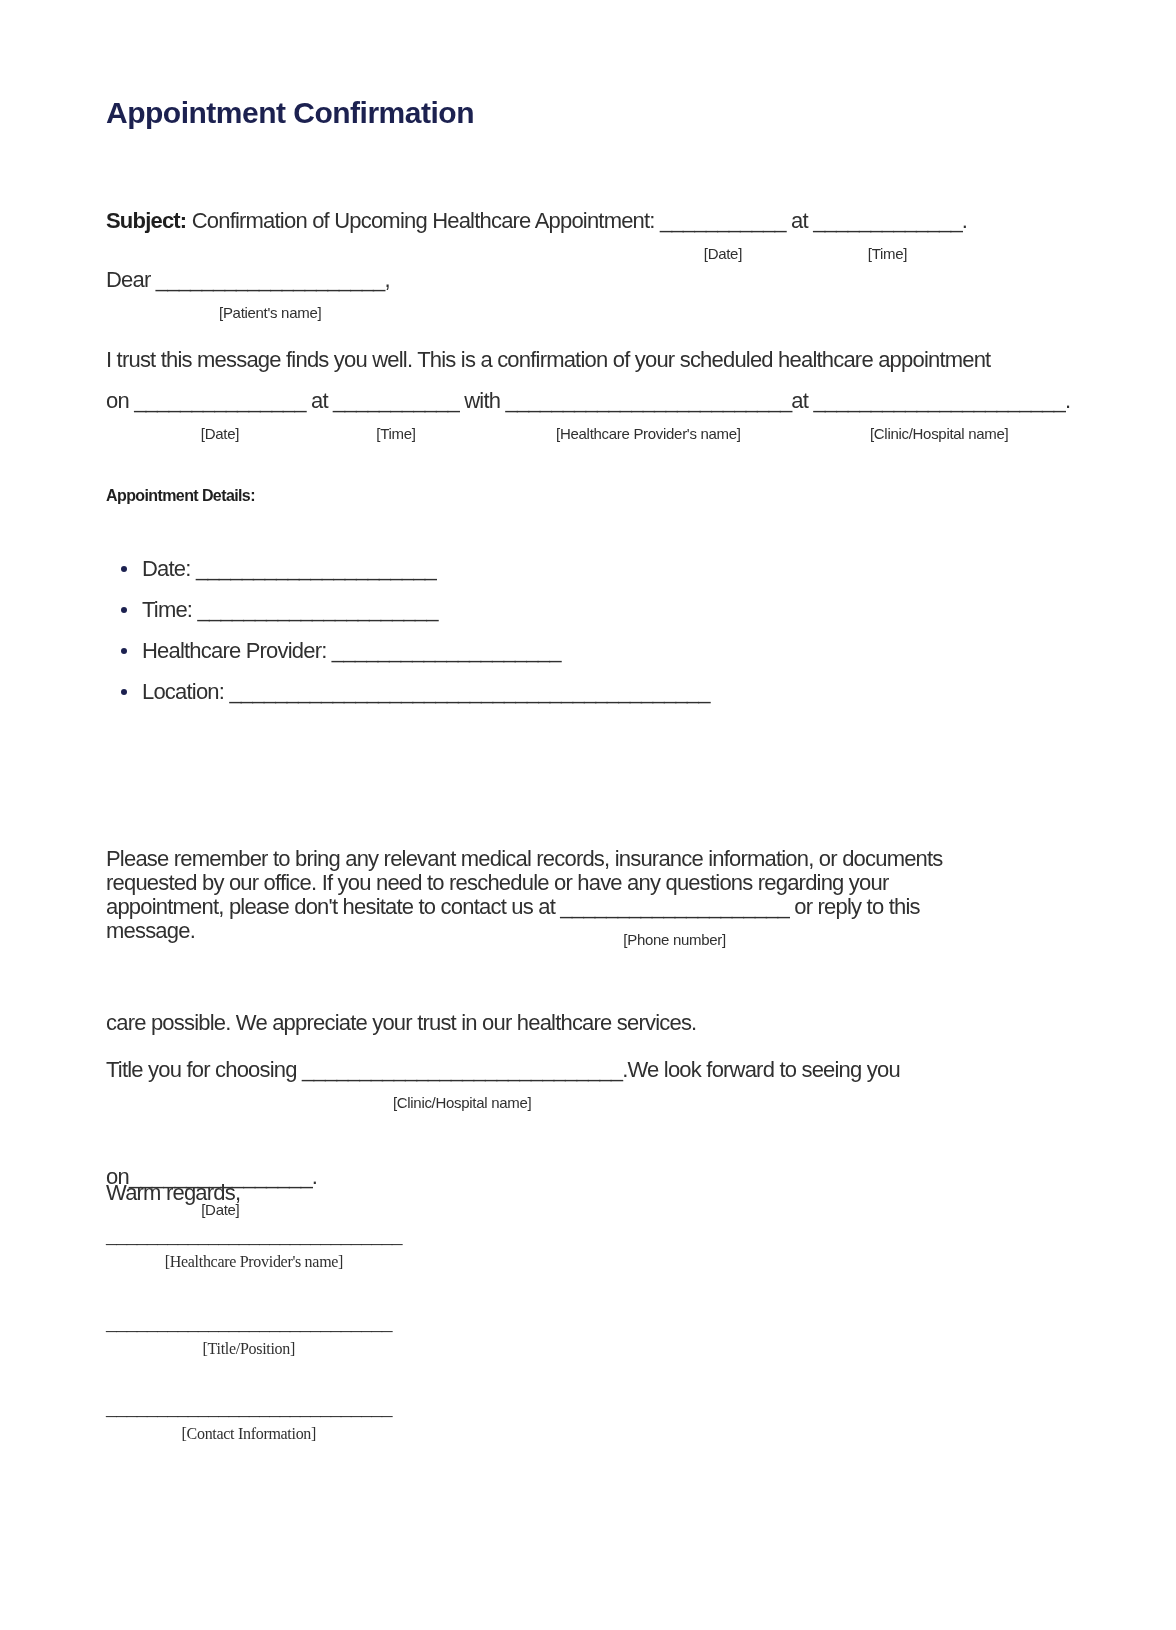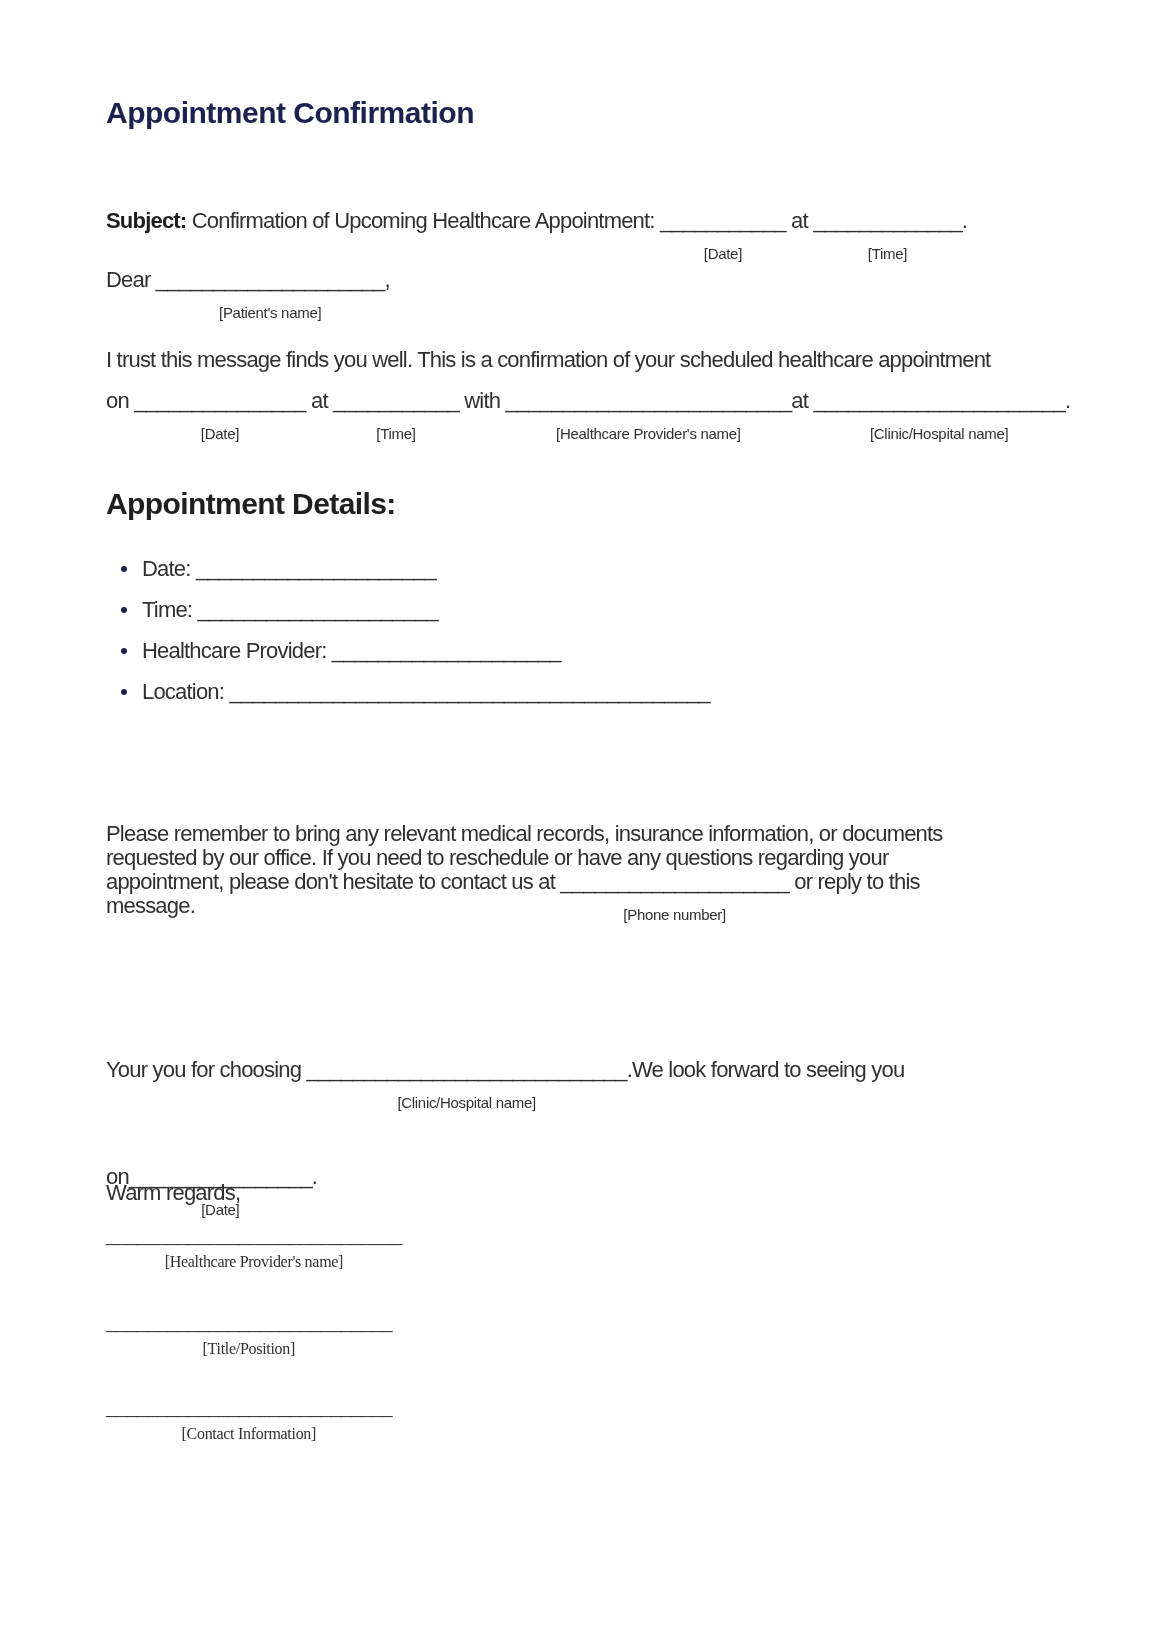--- a/index.html
+++ b/index.html
@@ -27,40 +27,40 @@
     top: 96px;
     width: 940px;
     font-size: 30px;
     font-weight: bold;
     letter-spacing: -0.5px;
     color: var(--title-color);
     margin: 0;
   }
   .bold { font-weight: bold; color: #1f1f1f; text-align: right; }
   .heading {
-    font-size: 30px;
+    font-size: 16px;
     font-weight: bold;
     letter-spacing: -0.6px;
     color: #1f1f1f;
     white-space: pre;
     margin: 0;
   }
   .blank { display: inline-block; position: relative; }
   .hint {
     position: absolute;
     left: 50%;
     top: 33px;
     transform: translateX(-50%);
     font-size: 15px;
     letter-spacing: -0.3px;
     font-weight: normal;
     color: var(--body-color);
     white-space: pre;
   }
-  .para { white-space: pre; font-size: 22px; letter-spacing: -0.8px; }
+  .para { white-space: pre; font-size: 22px; letter-spacing: -0.8px; margin-top: 25px; }
   .lh24 { line-height: 24px; }
   .lh26 { line-height: 26px; }
   ul.details { list-style: none; margin: 0; padding: 0; }
   ul.details li {
     position: relative;
     padding-left: 36px;
     margin-bottom: 15px;
   }
   .dot {
     position: absolute;
@@ -94,23 +94,23 @@
 
   <ul class="abs details" style="top:556px">
     <li class="line"><span class="dot"></span><span>Date: </span><span>_____________________</span></li>
     <li class="line"><span class="dot"></span><span>Time: </span><span>_____________________</span></li>
     <li class="line"><span class="dot"></span><span>Healthcare Provider: </span><span>____________________</span></li>
     <li class="line"><span class="dot"></span><span>Location: </span><span>__________________________________________</span></li>
   </ul>
 
   <div class="abs para lh24" style="top:822px"><span>Please remember to bring any relevant medical records, insurance information, or documents</span><br><span>requested by our office. If you need to reschedule or have any questions regarding your</span><br><span>appointment, please don't hesitate to contact us at </span><span class="blank"><span>____________________</span><span class="hint">[Phone number]</span></span><span> or reply to this</span><br><span>message.</span></div>
 
-  <div class="abs para lh26" style="top:959px"><br></div>
+  <div class="abs para lh26" style="top:959px"><br><span>care possible. We appreciate your trust in our healthcare services.</span></div>
 
-  <div class="abs line" style="top:1057px"><span>Your you for choosing </span><span class="blank"><span>____________________________</span><span class="hint">[Clinic/Hospital name]</span></span><span>.We look forward to seeing you</span></div>
+  <div class="abs line" style="top:1057px"><span>Title you for choosing </span><span class="blank"><span>____________________________</span><span class="hint">[Clinic/Hospital name]</span></span><span>.We look forward to seeing you</span></div>
 
   <div class="abs line" style="top:1164px"><span>on</span><span class="blank"><span>________________</span><span class="hint">[Date]</span></span><span>.</span></div>
 
   <div class="abs line" style="top:1180px">Warm regards,</div>
 
   <div class="abs sig" style="top:1222px">
     <div class="sig-line">_____________________________</div>
     <div class="sig-hint">[Healthcare Provider's name]</div>
   </div>
 

